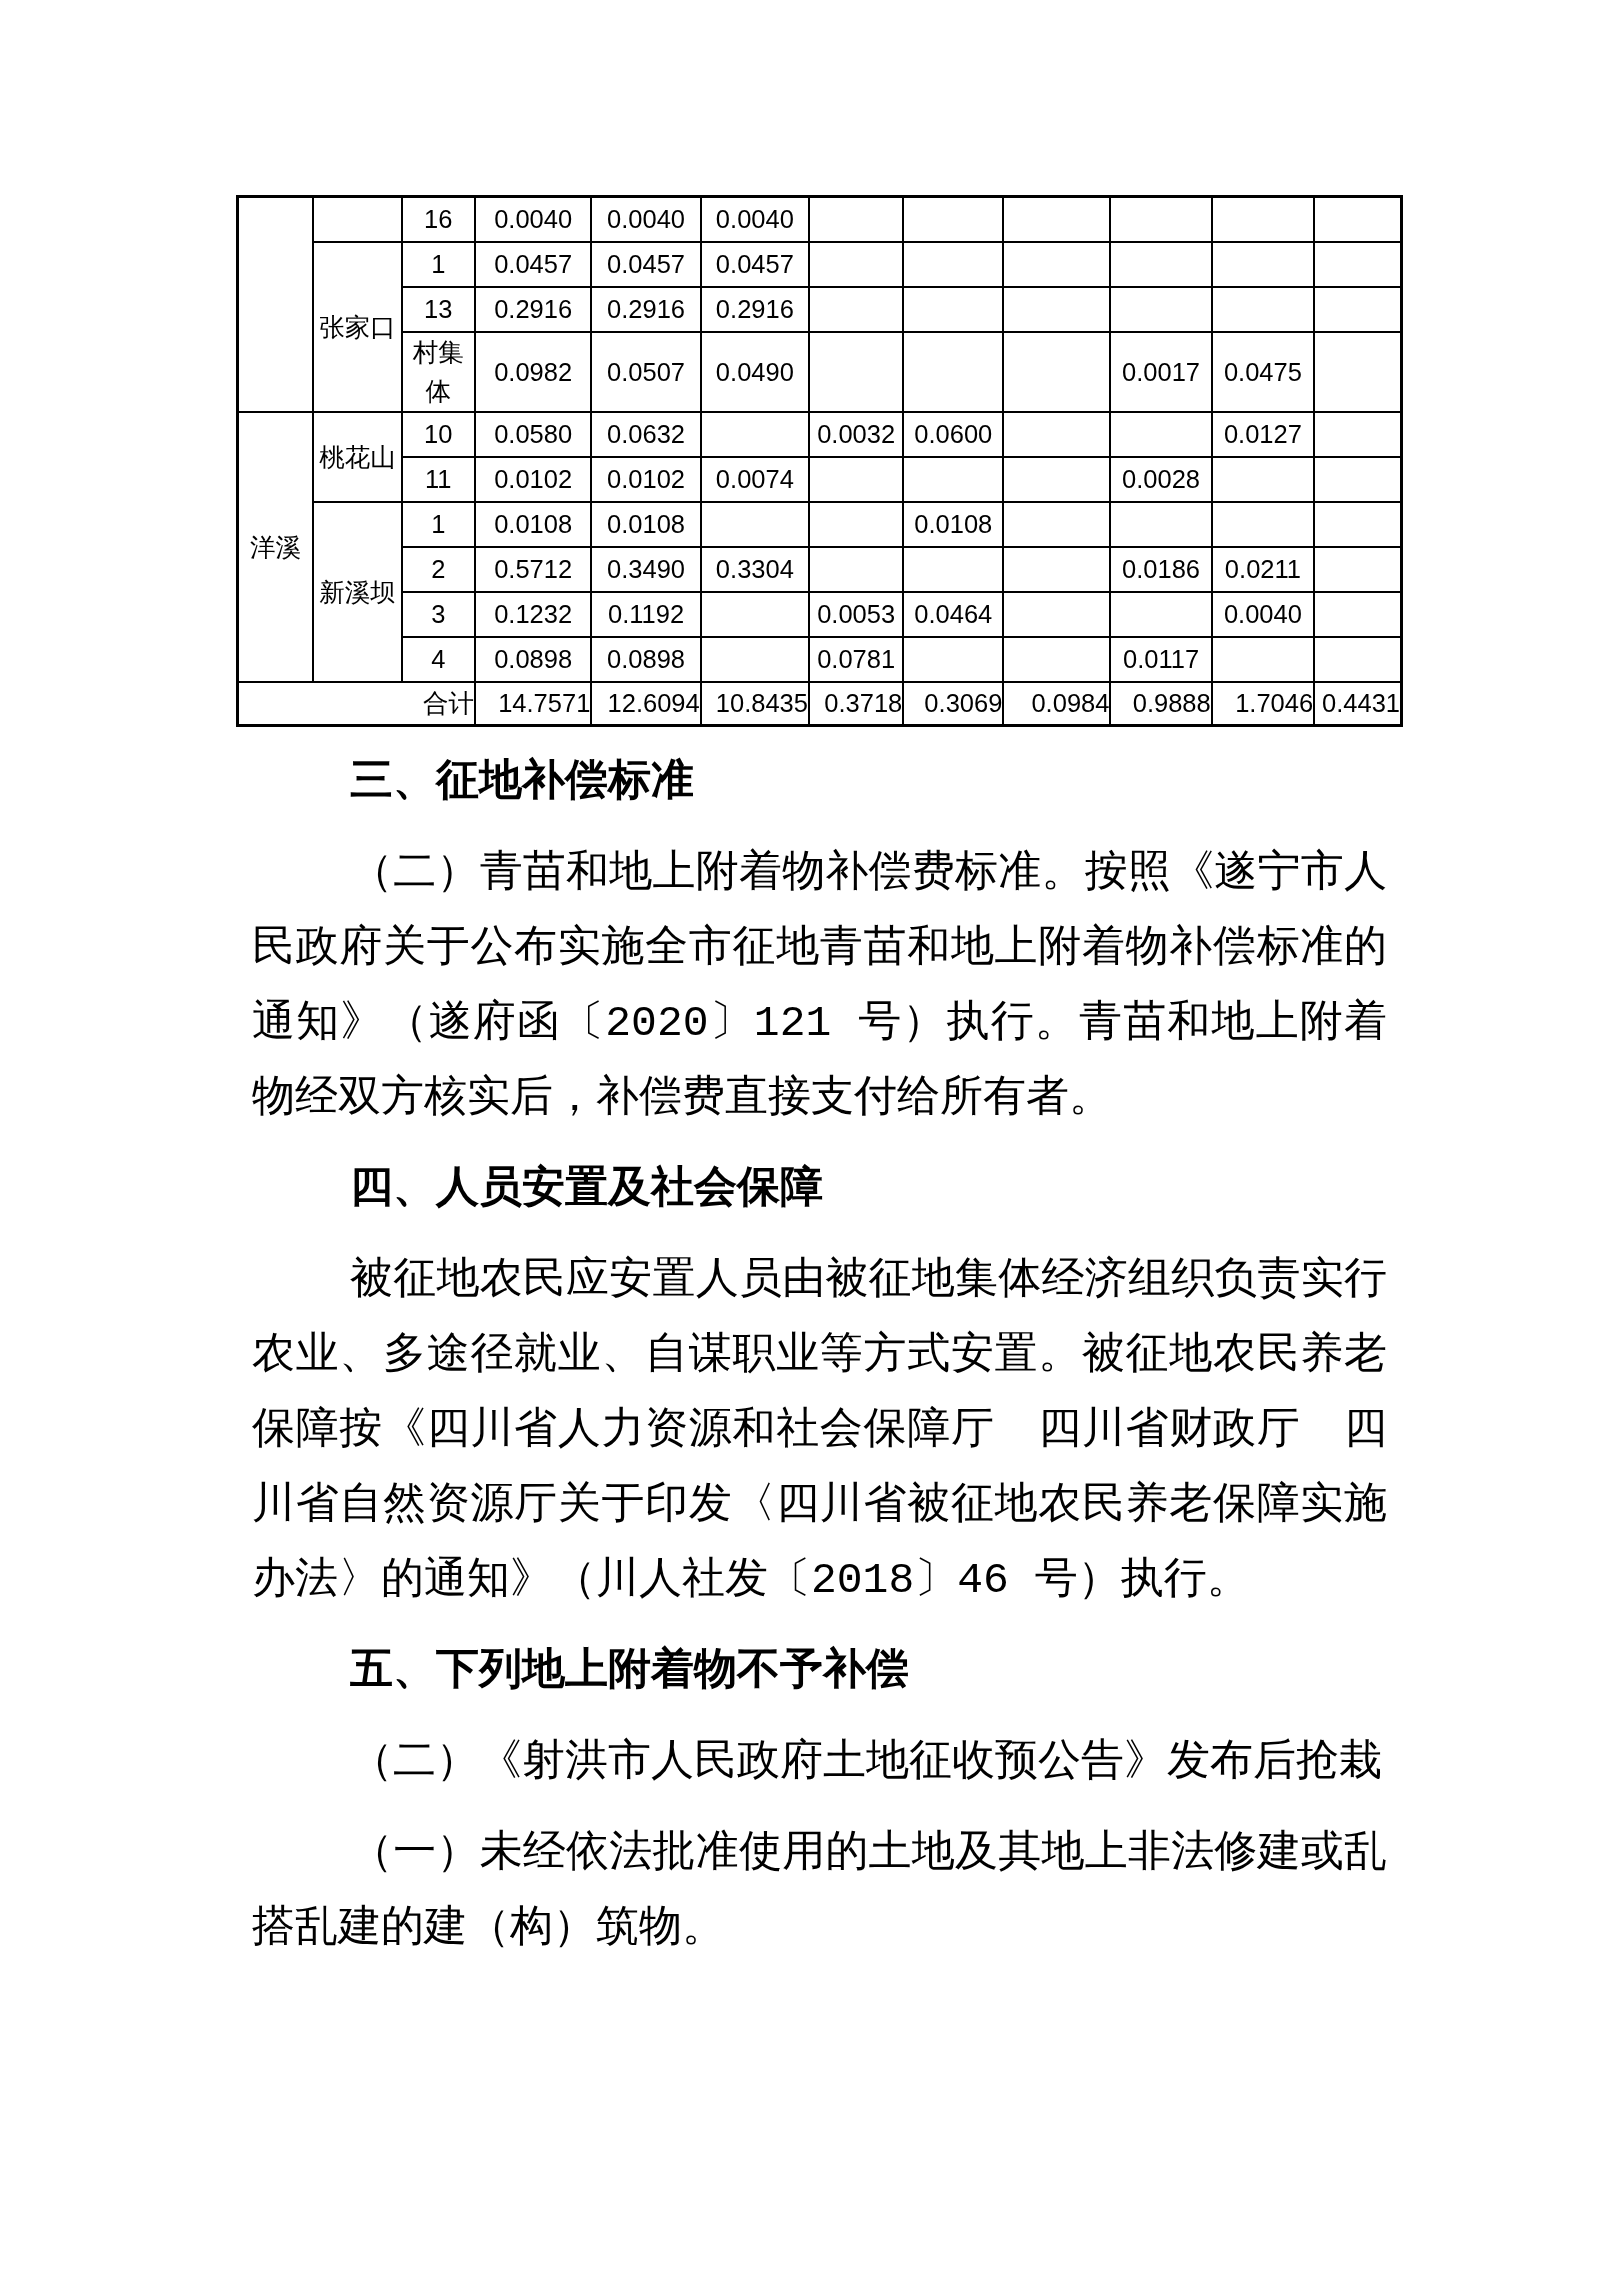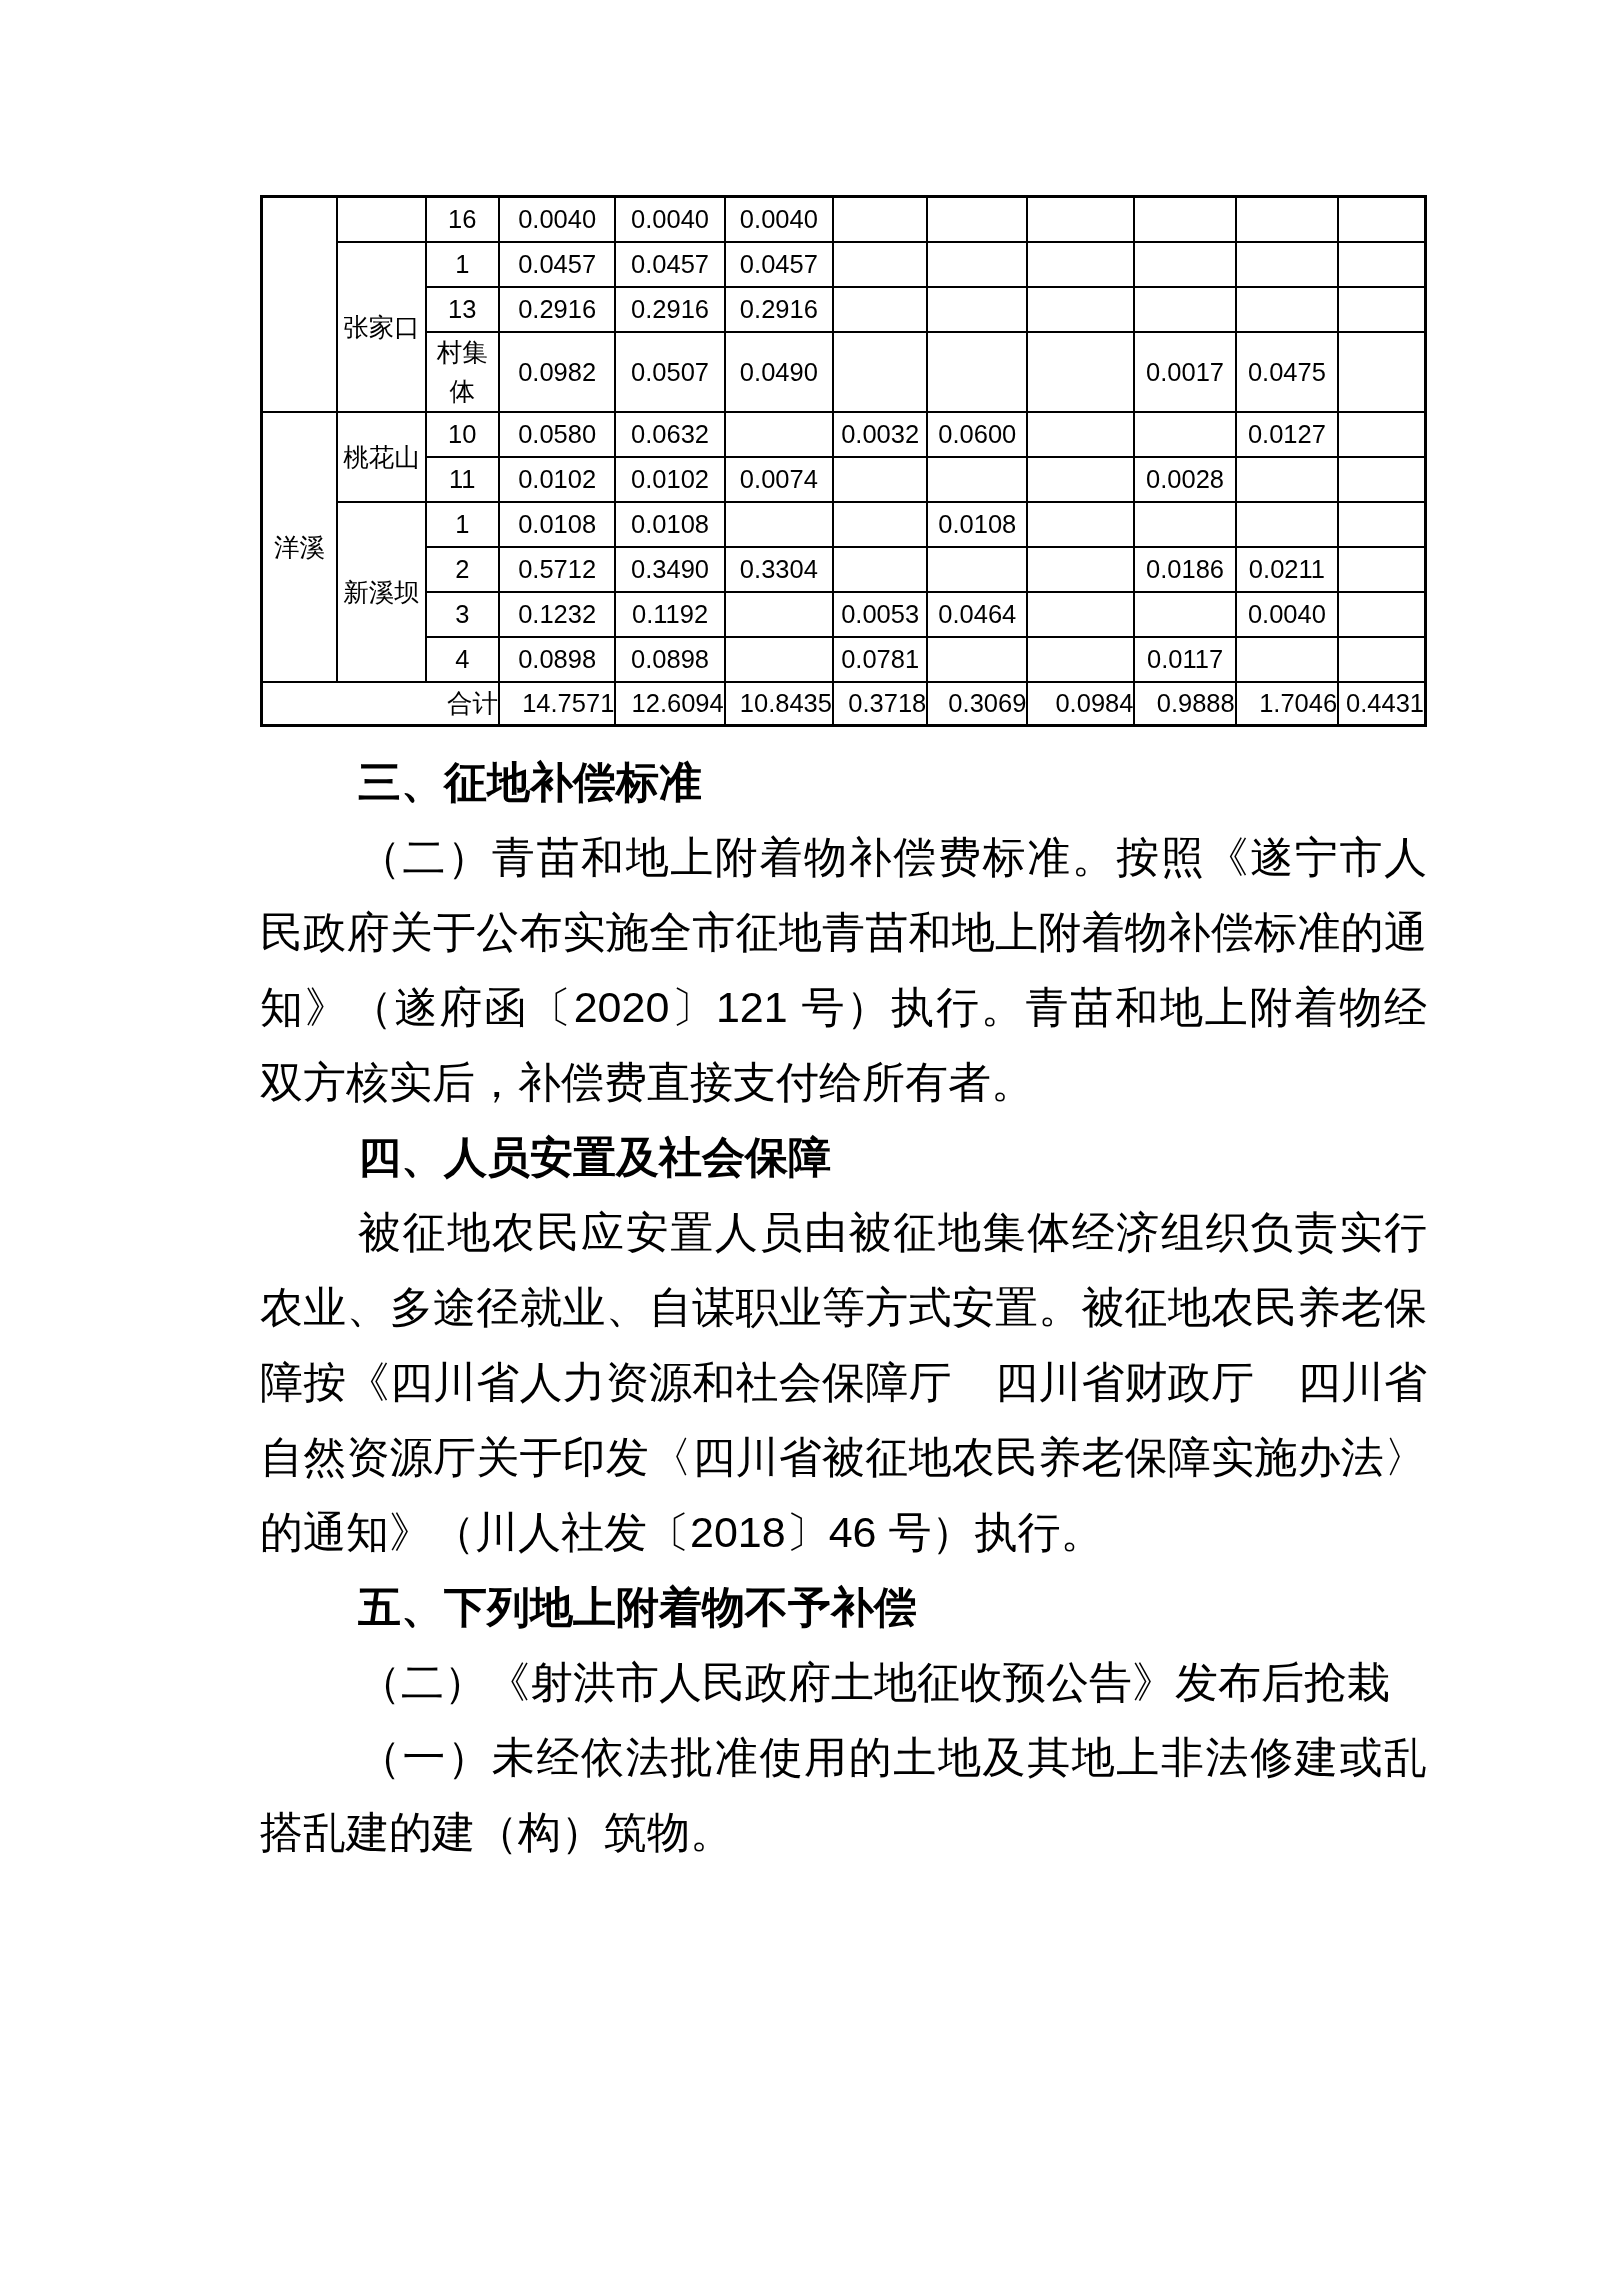--- a/index.html
+++ b/index.html
@@ -1,31 +1,31 @@
 <!DOCTYPE html>
 <html><head>
 <meta charset="utf-8">
 <style>
   html,body{margin:0;padding:0;background:#fff;}
   .page{position:relative;width:1621px;height:2293px;background:#ffffff;color:#000;
         font-family:"Liberation Sans", sans-serif;overflow:hidden;}
-  .content{position:absolute;left:260px;top:195px;width:1167px;}
+  .content{position:absolute;left:236px;top:195px;width:1167px;}
 
   
   table.land{border-collapse:collapse;table-layout:fixed;width:100%;border:3.9px solid #000;}
   table.land td{border:2px solid #000;text-align:center;vertical-align:middle;
                 font-size:25.5px;line-height:39px;height:43px;padding:0;color:#000;}
   td.c-vil{padding:0 13.7px;word-break:break-all;}
   td.c-grp{padding:0 5.9px;word-break:break-all;}
   td.bb4{border-bottom-width:3.9px;}
   tr.total-row td{height:41px;text-align:right;}
 
   
   .text{margin-top:17.6px;font-size:43px;line-height:75px;}
-  .text p{margin:0;text-indent:98px;text-align:justify;word-break:break-all;}
+  .text p{margin:16px;text-indent:98px;text-align:justify;word-break:break-all;font-family:Liberation Mono, monospace;}
   .text p.h{font-weight:bold;text-align:left;}
 </style>
 </head>
 <body>
 
 <div class="page">
   <div class="content">
 
     <table class="land">
       <colgroup>

